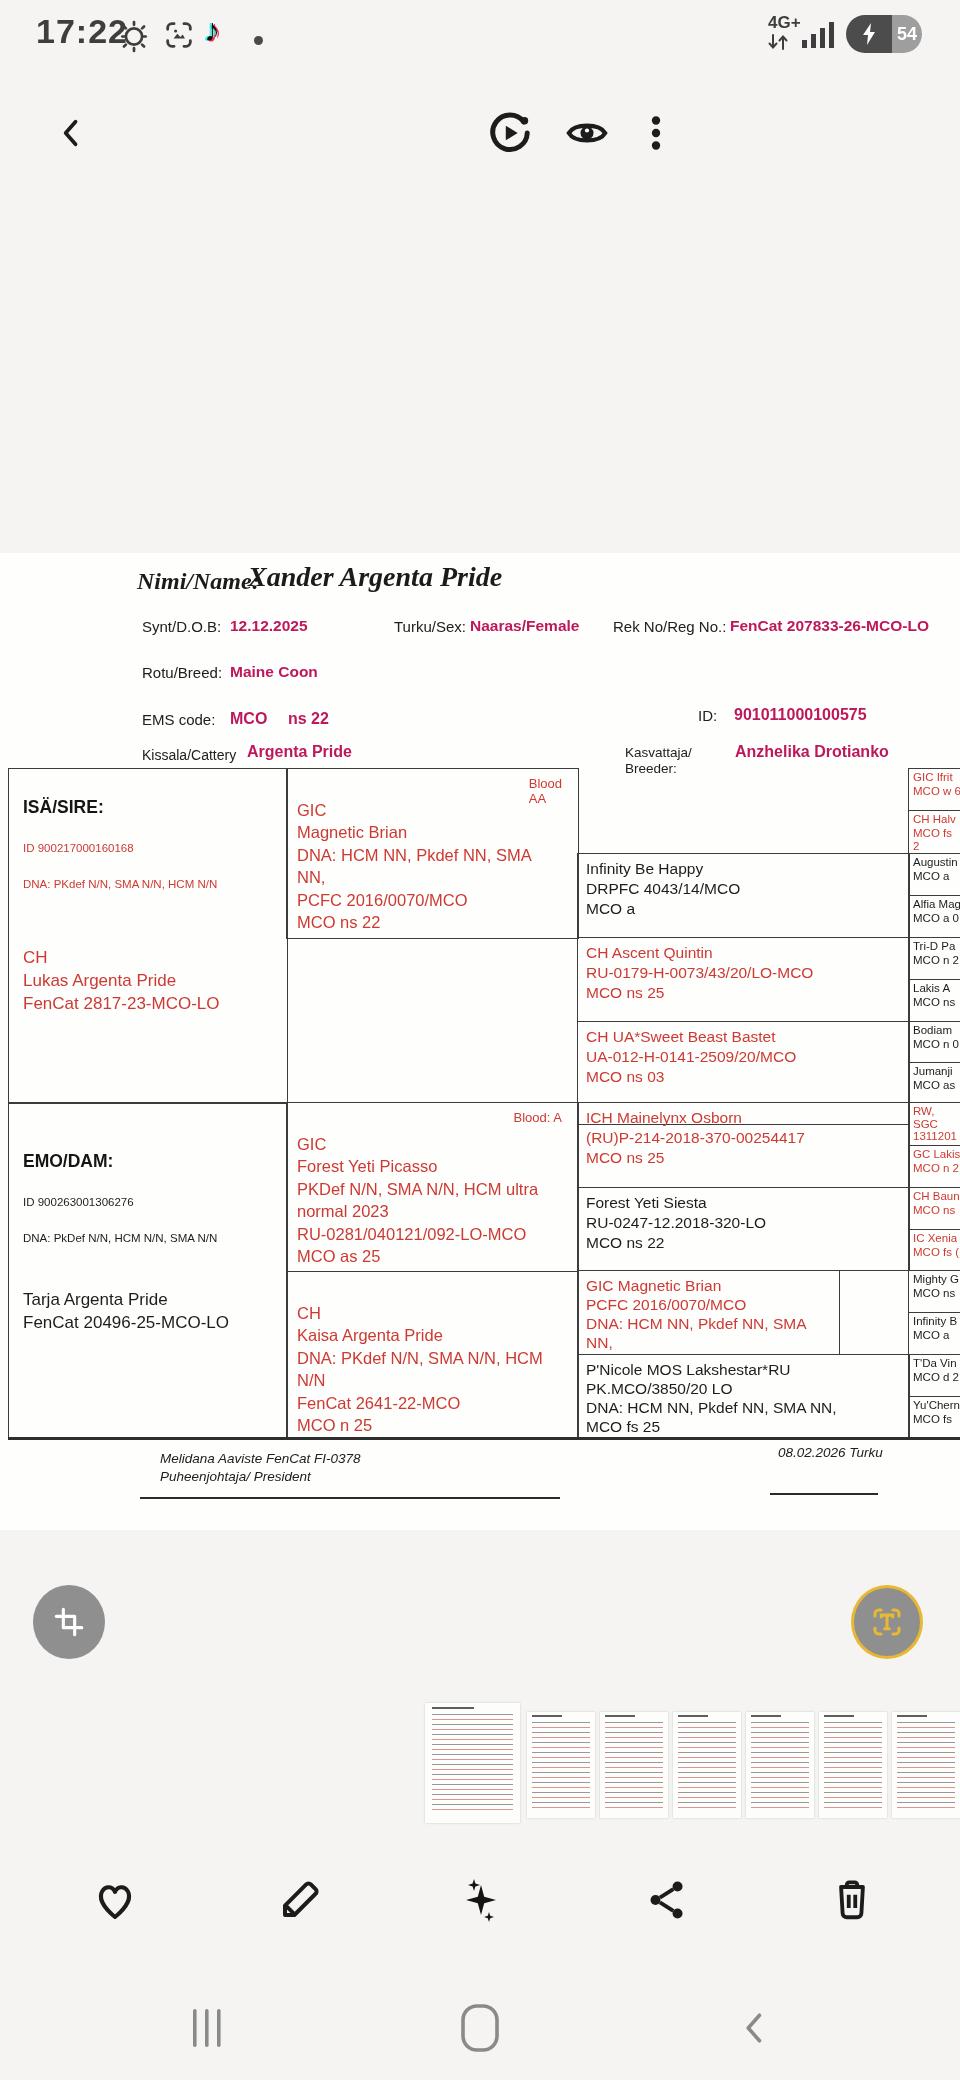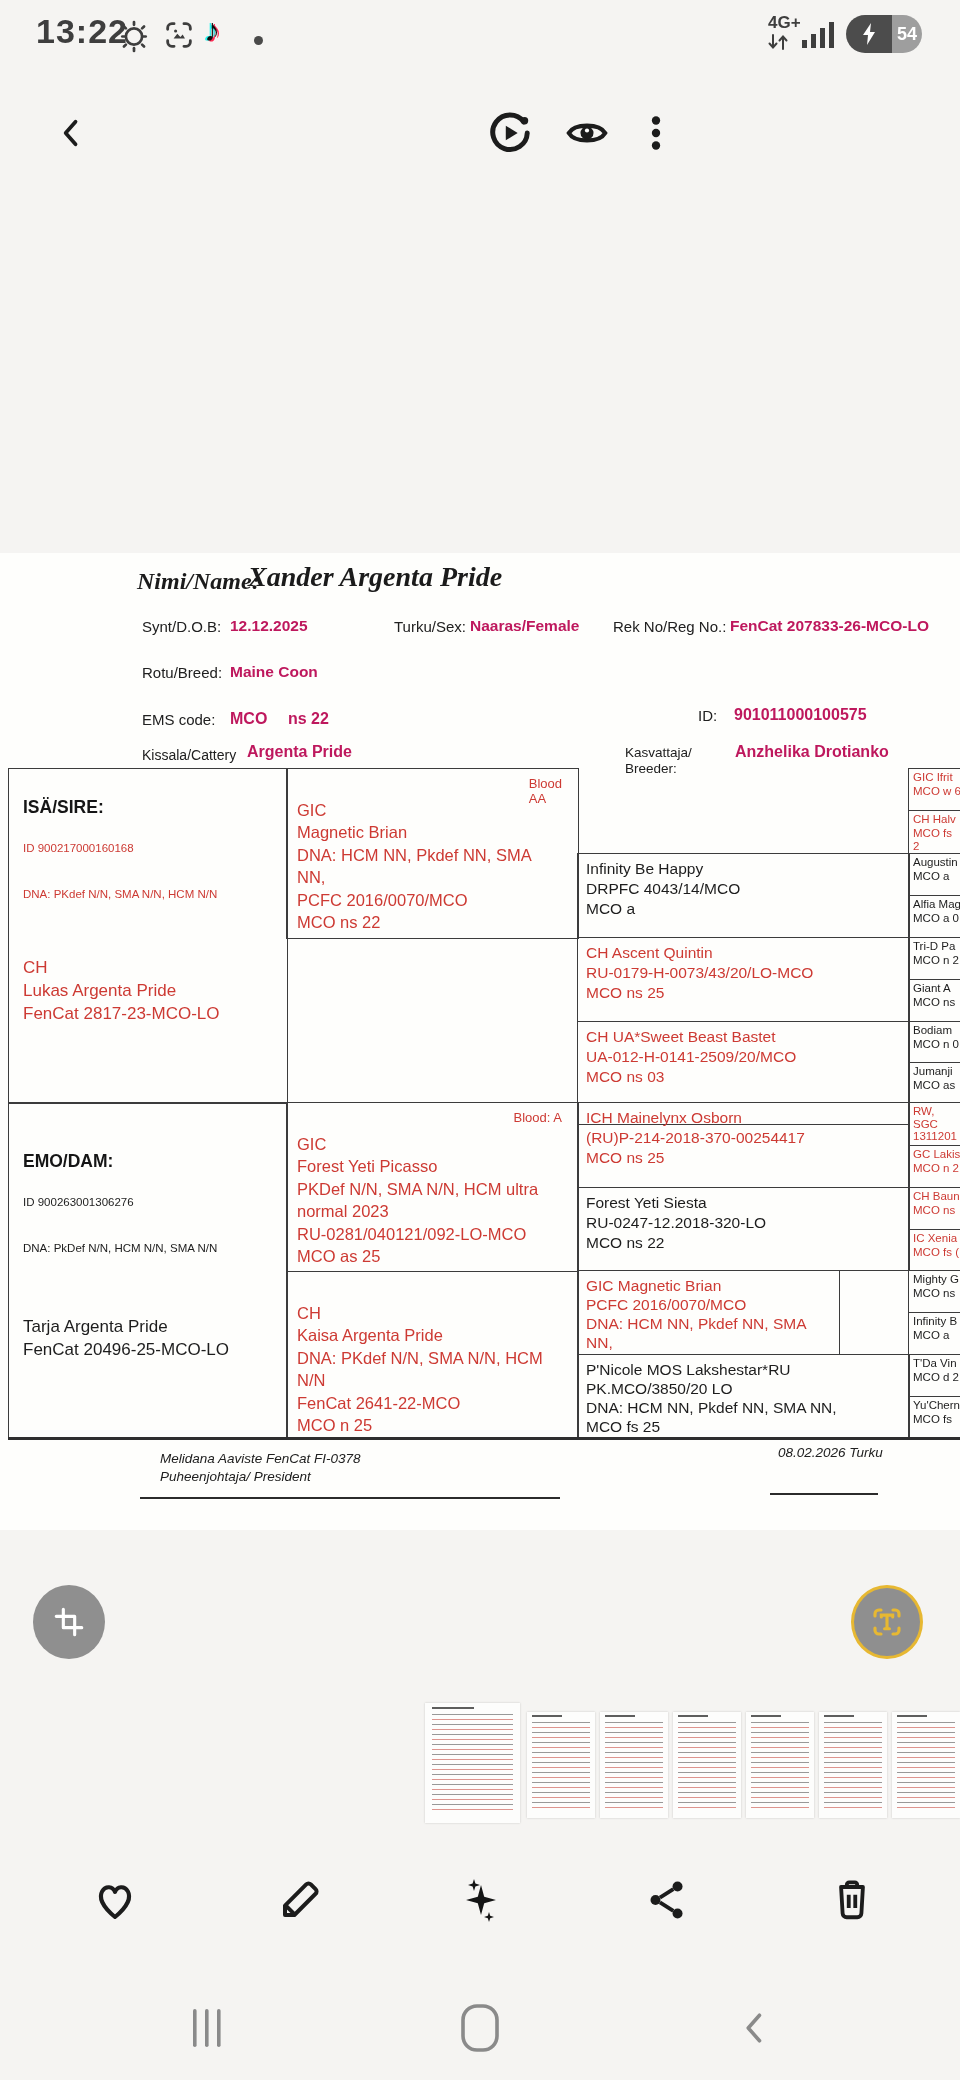--- a/index.html
+++ b/index.html
@@ -30,21 +30,21 @@
   .cell{position:absolute;border:1px solid #3c3c3c;box-sizing:border-box;overflow:hidden;
         white-space:pre-line;background:transparent;}
   .red{color:#cd3a33;}
   .black{color:#1d1d1d;}
   .g2{font-size:16.5px;line-height:22.5px;padding:7px 10px 0 10px;}
   .g3{font-size:15.5px;line-height:20px;padding:5px 8px 0 8px;}
   .g4{font-size:11.5px;line-height:13.5px;padding:2px 0 0 4px;}
   .badge{position:absolute;font-size:13px;line-height:15px;white-space:pre-line;}
   .p-head{font-size:17.5px;font-weight:bold;color:#151515;margin:10px 0 0 14px;}
   .p-id{font-size:11.5px;margin:6px 0 0 14px;}
-  .p-dna{font-size:11.5px;margin:16px 0 0 14px;}
+  .p-dna{font-size:11.5px;margin:6px 0 0 14px;}
   .p-name{font-size:17px;line-height:23px;margin:38px 0 0 14px;white-space:pre-line;}
   .thick-line{background:#2e2e2e;}
   .foot-sign{font-size:13.5px;font-style:italic;color:#202020;line-height:18px;white-space:pre-line;}
   .underline{height:2px;background:#2b2b2b;}
 
   
   .fab{width:72px;height:74px;border-radius:50%;background:#8f8f8f;display:flex;
        align-items:center;justify-content:center;}
   .fab-scan{border:3px solid #e7b832;box-sizing:border-box;}
 
@@ -61,21 +61,21 @@
   .act-btn{width:56px;height:56px;display:flex;align-items:center;justify-content:center;}
 
   
   .nav-btn{width:52px;height:52px;display:flex;align-items:center;justify-content:center;}
 </style>
 </head>
 <body>
 
 <div class="screen">
 
-  <div class="abs time">13:22</div>
+  <div class="abs time">17:22</div>
 
   <div class="abs sb-ico" style="left:116px;">
     <svg width="36" height="38" viewBox="0 0 24 24" fill="none" stroke="#3e3e3e" stroke-width="1.8">
       <circle cx="12" cy="13" r="5.4"></circle>
       <g stroke-linecap="round">
         <line x1="12" y1="5.2" x2="12" y2="3.4"></line>
           <line x1="12" y1="20.8" x2="12" y2="22.6"></line>
         <line x1="4.2" y1="13" x2="6" y2="13"></line>
           <line x1="18" y1="13" x2="19.8" y2="13"></line>
         <line x1="6.6" y1="7.6" x2="5.3" y2="6.3"></line>
@@ -193,21 +193,21 @@
 Lukas Argenta Pride
 FenCat 2817-23-MCO-LO</div>
       
       
     </div>
 
     <div class="cell" style="left:8px;top:549px;width:280px;height:337px;">
       <div class="p-head" style="margin-top:30px;">EMO/DAM:</div>
       <div class="p-id black">ID 900263001306276</div>
       <div class="p-dna black">DNA: PkDef N/N, HCM N/N, SMA N/N</div>
-      <div class="p-name black" style="margin-top:43px;">Tarja Argenta Pride
+      <div class="p-name black" style="margin-top:26px;">Tarja Argenta Pride
 FenCat 20496-25-MCO-LO</div>
       
       
     </div>
 
     <div class="cell g2 red" style="left:286px;top:215px;width:293px;height:171px;">
       <span>GIC
 Magnetic Brian
 DNA: HCM NN, Pkdef NN, SMA
 NN,
@@ -261,21 +261,21 @@
     <div class="cell g4 red" style="left:908px;top:215px;width:54px;height:43px;"><span>GIC Ifrit
 MCO w 6</span></div>
     <div class="cell g4 red" style="left:908px;top:257px;width:54px;height:44px;"><span>CH Halv
 MCO fs 2</span></div>
     <div class="cell g4 black" style="left:908px;top:300px;width:54px;height:43px;"><span>Augustin
 MCO a</span></div>
     <div class="cell g4 black" style="left:908px;top:342px;width:54px;height:43px;"><span>Alfia Mag
 MCO a 0</span></div>
     <div class="cell g4 black" style="left:908px;top:384px;width:54px;height:43px;"><span>Tri-D Pa
 MCO n 2</span></div>
-    <div class="cell g4 black" style="left:908px;top:426px;width:54px;height:43px;"><span>Giant A
+    <div class="cell g4 black" style="left:908px;top:426px;width:54px;height:43px;"><span>Lakis A
 MCO ns</span></div>
     <div class="cell g4 black" style="left:908px;top:468px;width:54px;height:42px;"><span>Bodiam
 MCO n 0</span></div>
     <div class="cell g4 black" style="left:908px;top:509px;width:54px;height:41px;"><span>Jumanji
 MCO as</span></div>
     <div class="cell g4 red" style="left:908px;top:549px;width:54px;height:44px;line-height:12.5px;"><span>RW, SGC
 1311201
 MCO ns</span></div>
     <div class="cell g4 red" style="left:908px;top:592px;width:54px;height:43px;"><span>GC Lakis
 MCO n 2</span></div>

